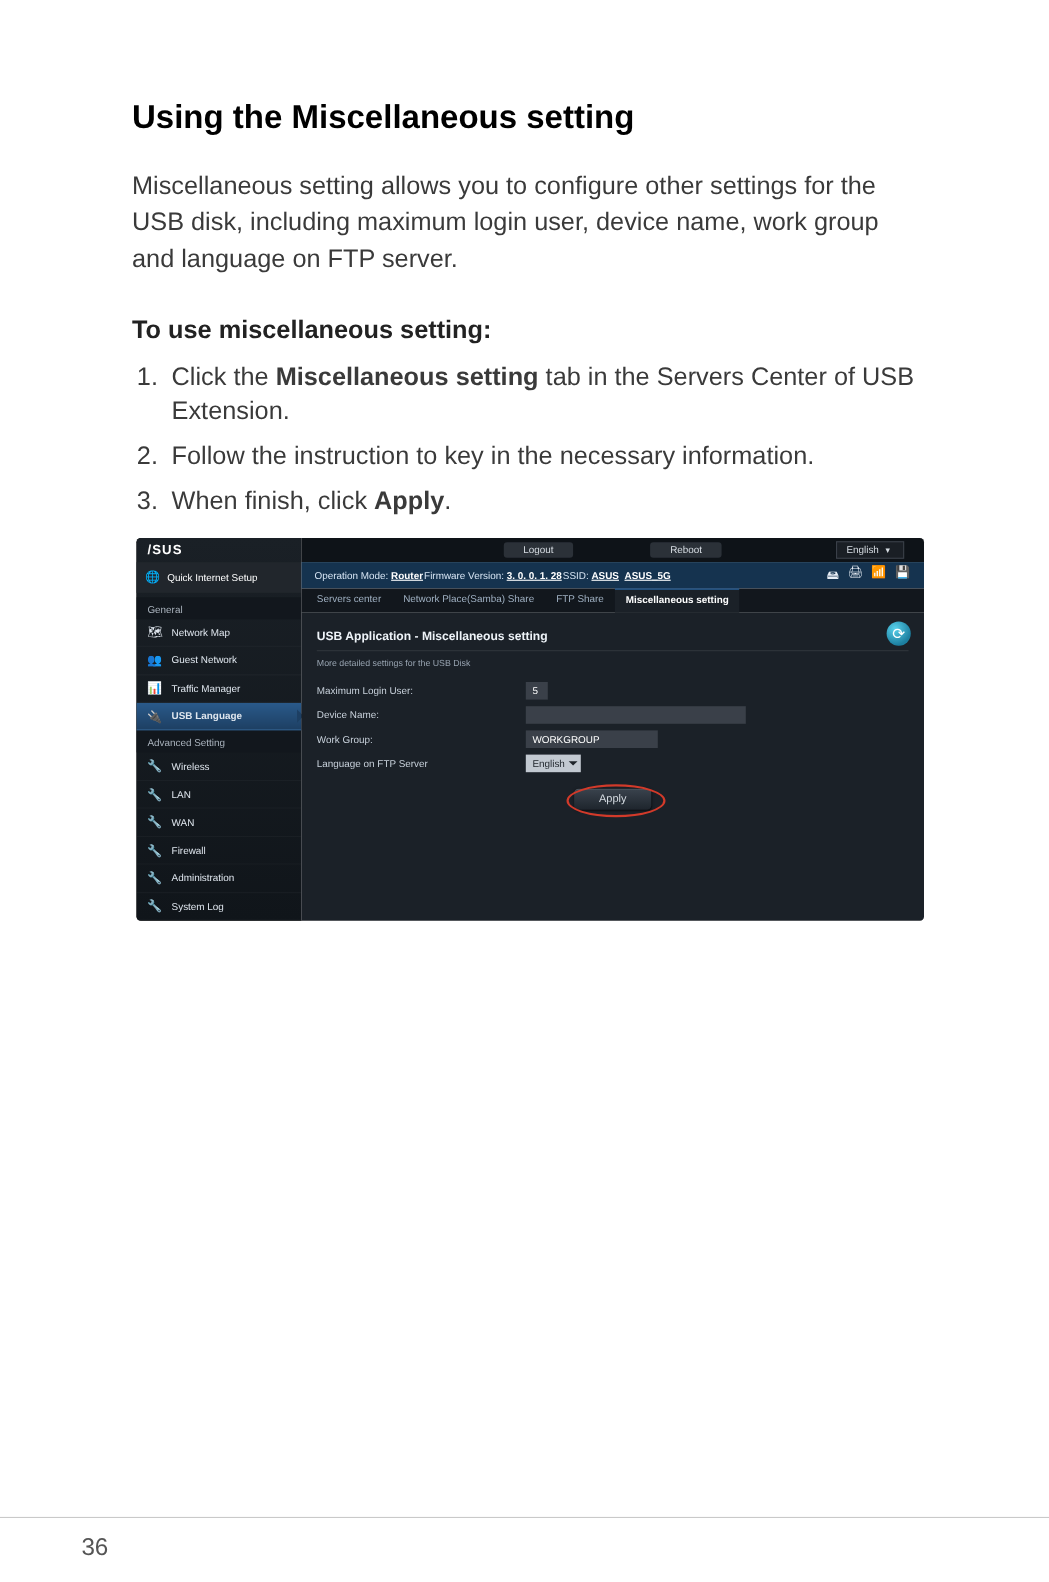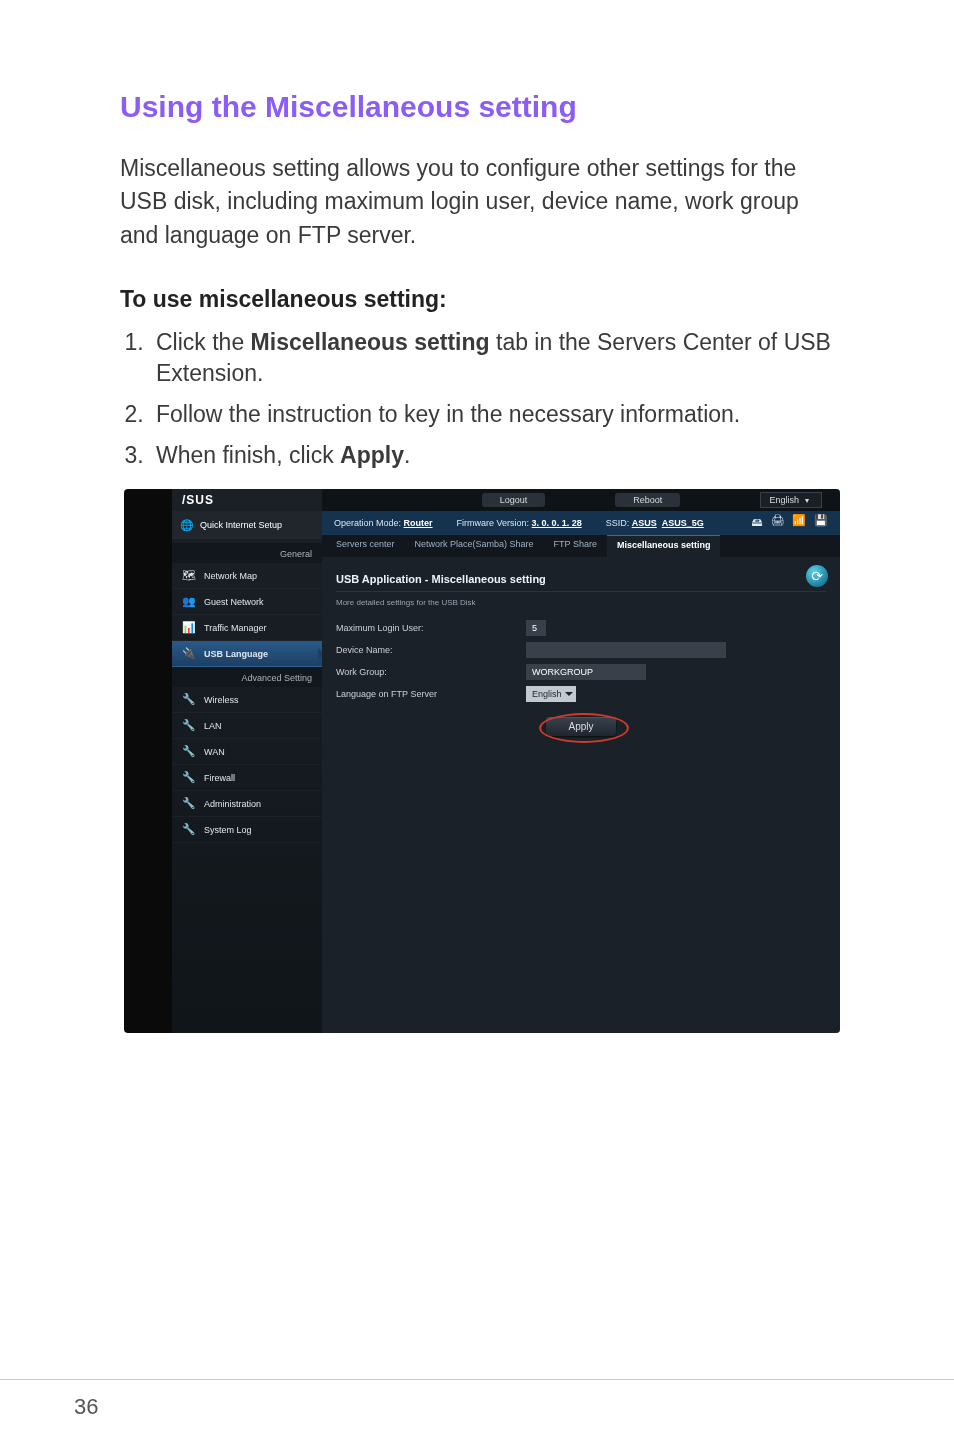--- a/index.html
+++ b/index.html
@@ -8,21 +8,21 @@
     background: #fff;
     width: 954px;
     height: 1438px;
     position: relative;
     color: #333;
   }
   .page {
     padding: 90px 120px 0 120px;
   }
   h2.section-title {
-    color: #8b5cf6;
+    color: #000000;
     font-size: 30px;
     font-weight: 700;
     margin-bottom: 28px;
   }
   .intro {
     font-size: 23px;
     line-height: 1.45;
     color: #3a3a3a;
     margin-bottom: 34px;
   }
@@ -41,30 +41,29 @@
   ol.steps li {
     margin-bottom: 10px;
     line-height: 1.35;
     padding-left: 6px;
   }
   .bold { font-weight: 700; }
 
   
   .shot {
     width: 716px;
-    height: 544px;
+    height: 348px;
     margin: 18px 0 0 4px;
     background: #0a0a0a;
     border-radius: 4px;
     display: flex;
     font-size: 10px;
     color: #d7dde3;
     overflow: hidden;
     position: relative;
-    padding-left: 48px;
   }
   .shot .sidebar {
     width: 150px;
     background: linear-gradient(#1a2026,#10151a);
     display: flex;
     flex-direction: column;
   }
   .shot .sb-logo {
     height: 22px;
     color: #fff;
@@ -82,21 +81,20 @@
     gap: 6px;
     padding: 0 8px;
     font-size: 9px;
     color: #fff;
   }
   .shot .sb-group {
     font-size: 9px;
     color: #aab3bd;
     padding: 6px 10px 4px 10px;
     background: #12171d;
-    text-align: right;
   }
   .shot .sb-item {
     height: 26px;
     display: flex;
     align-items: center;
     gap: 8px;
     padding: 0 10px;
     font-size: 9px;
     color: #dfe6ee;
     cursor: pointer;
@@ -157,21 +155,21 @@
     height: 24px;
     background: #15334f;
     display: flex;
     align-items: center;
     padding: 0 12px;
     font-size: 9px;
     gap: 12px;
     color: #d7e5f4;
     justify-content: space-between;
   }
-  .shot .info-left { display: flex; gap: 24px; align-items: center; white-space: nowrap; }
+  .shot .info-left { display: flex; gap: 1px; align-items: center; white-space: nowrap; }
   .shot .info-icons { display: flex; gap: 8px; font-size: 11px; color: #e8eef5; }
   .shot .link { text-decoration: underline; color: #fff; font-weight: 700; }
   .shot .tabsbar {
     height: 22px;
     background: #12171d;
     display: flex;
     align-items: stretch;
     font-size: 9px;
     padding: 0 4px;
   }

